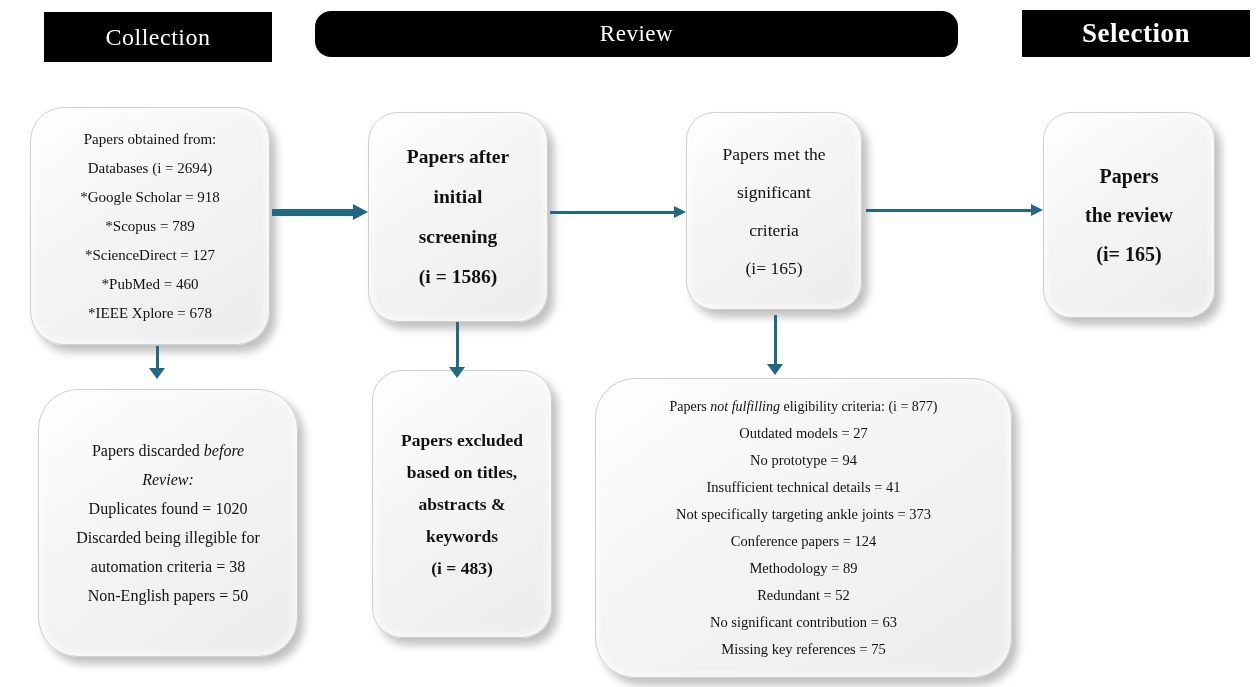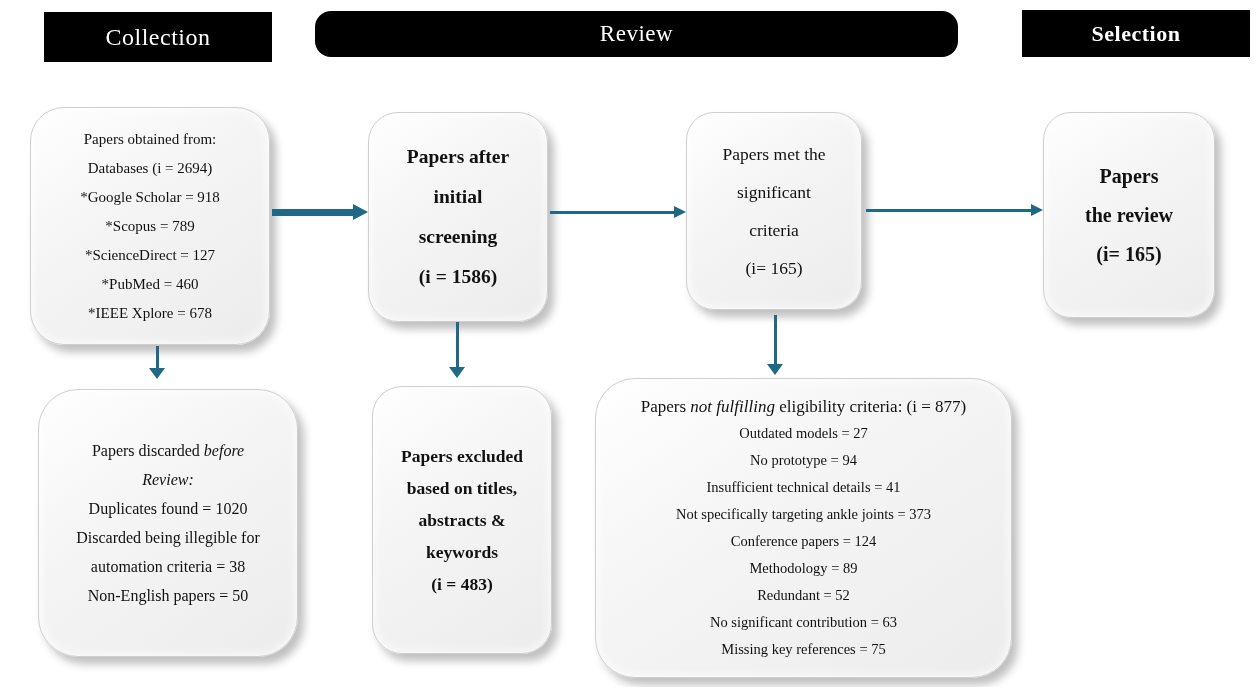--- a/index.html
+++ b/index.html
@@ -24,43 +24,43 @@
     position: absolute;
     background: var(--header-bg);
     color: var(--header-text);
     display: flex;
     align-items: center;
     justify-content: center;
     letter-spacing: 0.5px;
   }
   .hdr-collection { left: 44px;  top: 12px; width: 228px; height: 50px; font-size: 24px; }
   .hdr-review    { left: 315px; top: 11px; width: 643px; height: 46px; font-size: 23px; border-radius: 16px; }
-  .hdr-selection { left: 1022px; top: 10px; width: 228px; height: 47px; font-size: 22px; font-weight: bold; }
+  .hdr-selection { left: 1022px; top: 10px; width: 228px; height: 47px; font-size: 27px; font-weight: bold; }
   
   .box {
     position: absolute;
     background: linear-gradient(145deg, #ffffff 0%, #f5f5f5 40%, #ececec 100%);
     border: 1px solid #cfcfcf;
     box-shadow: 6px 7px 9px rgba(0,0,0,0.25), inset 0 0 12px #ffffff;
     display: flex;
     flex-direction: column;
     align-items: center;
     justify-content: center;
     text-align: center;
     color: #111111;
   }
   .box .ln { width: 100%; }
   .box1  { left: 30px;  top: 107px; width: 240px; height: 238px; border-radius: 34px; font-size: 15px;   line-height: 29px; }
   .box2  { left: 368px; top: 112px; width: 180px; height: 210px; border-radius: 30px; font-size: 19.5px; line-height: 40px; font-weight: bold; }
   .box3  { left: 686px; top: 112px; width: 176px; height: 198px; border-radius: 28px; font-size: 17.5px; line-height: 38px; }
   .box4  { left: 1043px; top: 112px; width: 172px; height: 206px; border-radius: 28px; font-size: 20px;  line-height: 39px; font-weight: bold; }
   .boxBL { left: 38px;  top: 389px; width: 260px; height: 268px; border-radius: 40px; font-size: 16px; line-height: 29px; }
-  .boxBM { left: 372px; top: 386px; width: 180px; height: 268px; border-radius: 30px; font-size: 17.5px; line-height: 32px; font-weight: bold; }
+  .boxBM { left: 372px; top: 370px; width: 180px; height: 268px; border-radius: 30px; font-size: 17.5px; line-height: 32px; font-weight: bold; }
   .boxBR { left: 595px; top: 378px; width: 417px; height: 300px; border-radius: 40px; font-size: 14.5px; line-height: 27px; }
-  .boxBR .title { font-size: 17px; }
+  .boxBR .title { font-size: 14px; }
   
   .arrow-h { position: absolute; display: flex; flex-direction: row; align-items: center; }
   .arrow-v { position: absolute; display: flex; flex-direction: column; align-items: center; }
   .shaft-h { flex: 1; background: var(--arrow); }
   .shaft-v { flex: 1; background: var(--arrow); width: 3px; }
   .head-right-big   { width:0; height:0; border-top:8px solid transparent; border-bottom:8px solid transparent; border-left:15px solid var(--arrow); }
   .head-right-small { width:0; height:0; border-top:6px solid transparent; border-bottom:6px solid transparent; border-left:12px solid var(--arrow); }
   .head-down { width:0; height:0; border-left:8px solid transparent; border-right:8px solid transparent; border-top:11px solid var(--arrow); }
   .a1 { left: 272px; top: 204px; width: 96px;  height: 16px; }
   .a1 .shaft-h { height: 7px; }

